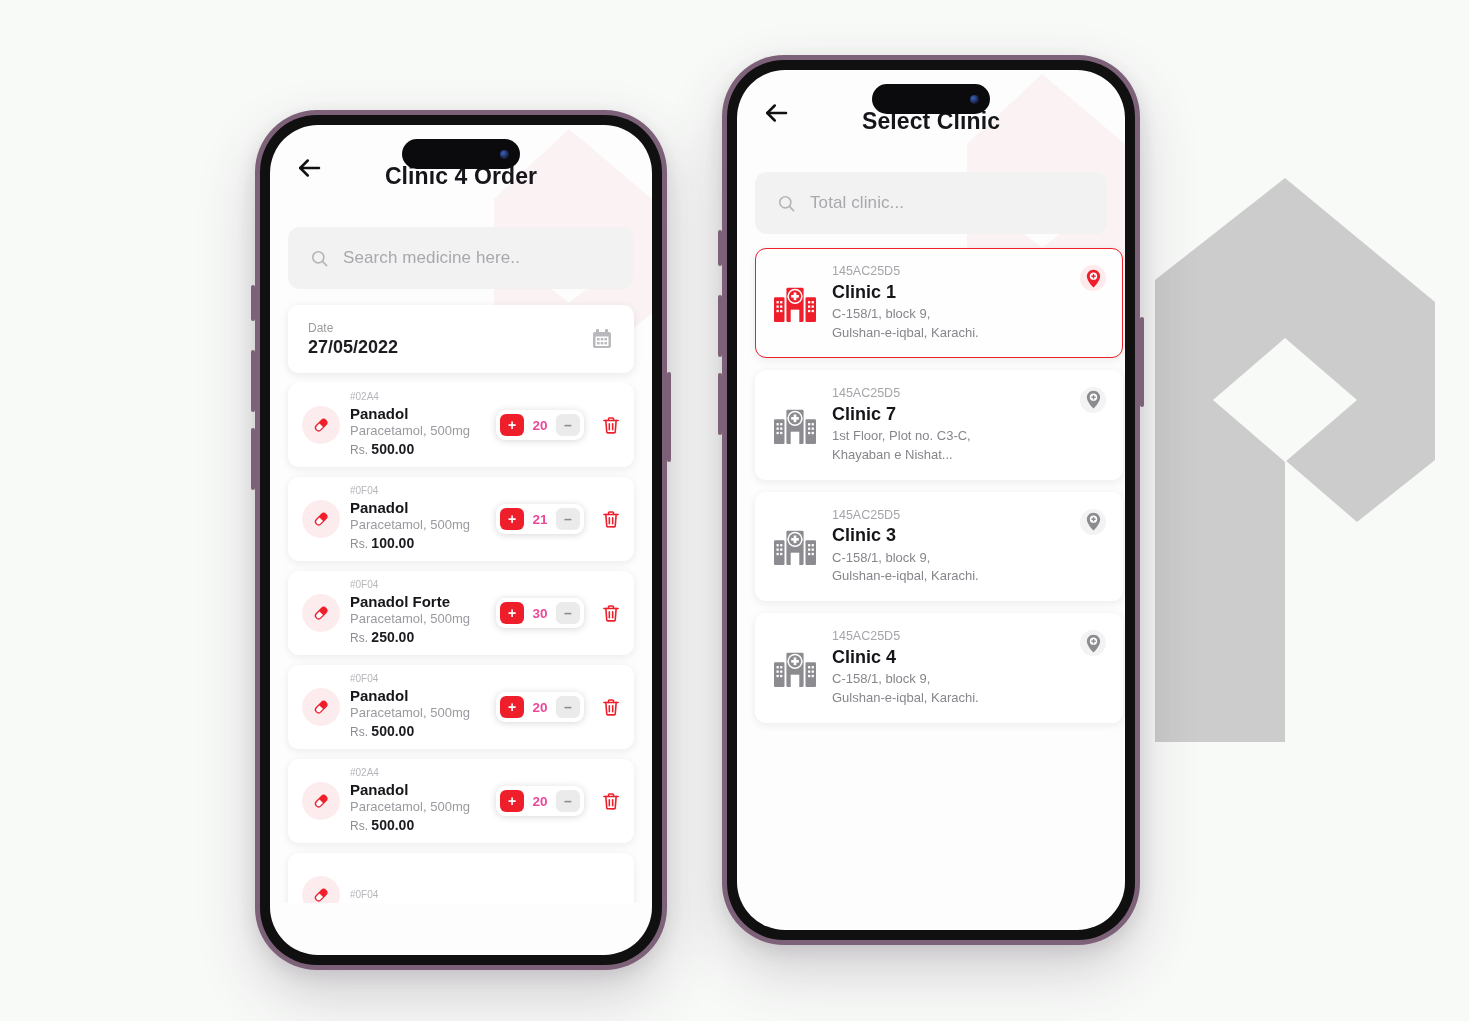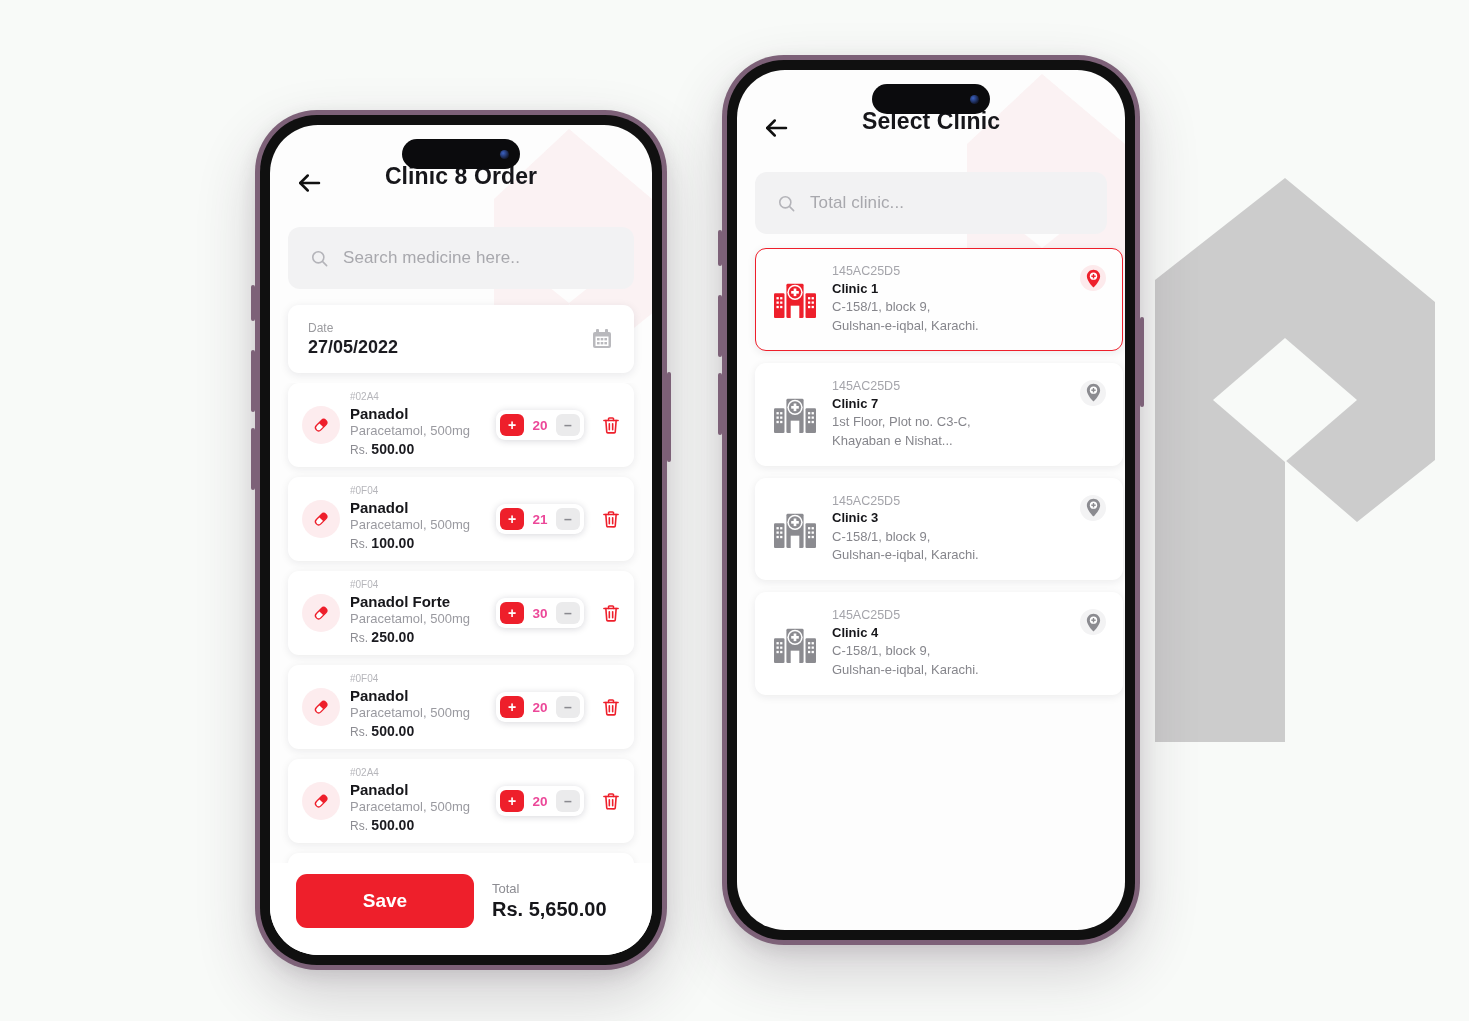--- a/index.html
+++ b/index.html
@@ -93,21 +93,20 @@
     pointer-events: none;
     z-index: 1;
   }
 
   
   .app-header {
     position: relative;
     z-index: 5;
     height: 88px;
     display: flex;
-    align-items: center;
     padding: 28px 24px 0 24px;
     text-decoration: underline;
   }
   .back-arrow {
     width: 30px; height: 30px;
     flex: 0 0 auto;
     cursor: pointer;
   }
   .app-title {
     position: absolute;
@@ -280,21 +279,21 @@
     position: relative;
     border: 1.5px solid transparent;
   }
   .clinic-card.selected {
     border-color: #ee1f2b;
     background: #fefefe;
   }
   .hosp-icon { width: 46px; height: 42px; flex: 0 0 auto; }
   .clinic-info { flex: 1 1 auto; min-width: 0; }
   .clinic-code { font-size: 12.5px; color: #a5a5ab; line-height: 1.35; }
-  .clinic-name { font-size: 13px; font-weight: 700; color: #16161a; line-height: 1.4; }
+  .clinic-name { font-size: 18px; font-weight: 700; color: #16161a; line-height: 1.4; }
   .clinic-addr { font-size: 13px; color: #86868c; line-height: 1.45; }
   .pin-wrap {
     position: absolute;
     right: 16px; top: 16px;
     width: 26px; height: 26px;
     border-radius: 50%;
     display: flex; align-items: center; justify-content: center;
   }
   .pin-wrap.active { background: #fdeaec; }
   .pin-wrap.inactive { background: #f3f3f4; }
@@ -323,21 +322,21 @@
       <svg class="screen-wm" viewBox="0 0 210 230" xmlns="http://www.w3.org/2000/svg">
         <path d="M95 10 L190 90 L190 185 L140 225 L95 185 L95 230 L20 230 L20 80 Z" fill="#f8dfe2" opacity="0.75"></path>
         <path d="M95 112 L140 148 L95 184 L50 148 Z" fill="#fdfdfd"></path>
       </svg>
 
       <div class="app-header">
         <svg class="back-arrow" viewBox="0 0 24 24" fill="none" stroke="#111" stroke-width="2" stroke-linecap="round" stroke-linejoin="round">
           <line x1="20" y1="12" x2="5" y2="12"></line>
             <polyline points="11,18 5,12 11,6"></polyline>
         </svg>
-        <div class="app-title">Clinic 8 Order</div>
+        <div class="app-title">Clinic 4 Order</div>
       </div>
 
       <div class="search-bar">
         <svg class="sicon" viewBox="0 0 24 24" fill="none" stroke="#b4b4b9" stroke-width="2" stroke-linecap="round">
           <circle cx="10.5" cy="10.5" r="7"></circle>
             <line x1="16" y1="16" x2="21" y2="21"></line>
         </svg>
         <span class="search-text">Search medicine here..</span>
       </div>
 
@@ -511,27 +510,20 @@
       <path d="M12 8.5 H16.25 A3.75 3.75 0 0 1 20 12.25 V12.25 A3.75 3.75 0 0 1 16.25 16 H12 Z" fill="#ee1f2b"></path>
     </g>
   </svg>
             </div>
        <div class="med-info">
          <div class="med-code">#0F04</div>
        </div>
           </div>
         </div>
 
-      <div class="footer">
-        <button class="save-btn">Save</button>
-        <div class="total-wrap">
-          <div class="total-label">Total</div>
-          <div class="total-value">Rs. 5,650.00</div>
-        </div>
-      </div>
 
     </div>
   </div>
 </div>
 
 <div class="phone" id="phone-right">
   <div class="side-btn btn-left-1"></div>
   <div class="side-btn btn-left-2"></div>
   <div class="side-btn btn-left-3"></div>
   <div class="side-btn btn-right-1"></div>

